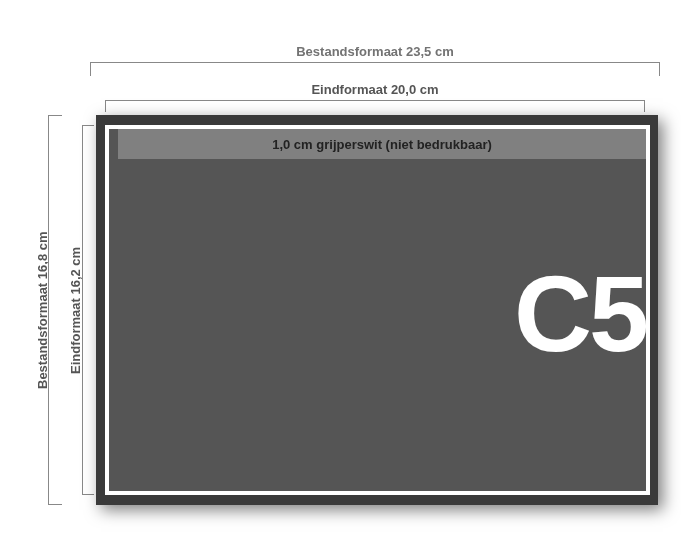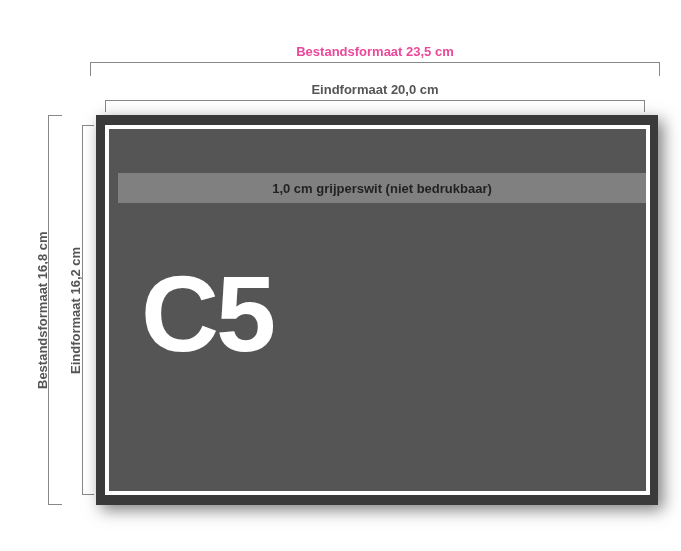--- a/index.html
+++ b/index.html
@@ -13,21 +13,21 @@
   }
 
   
   .top-outer-label {
     position: absolute;
     top: 44px;
     left: 90px;
     width: 570px;
     text-align: center;
     font-size: 13px;
-    color: #ec4899;
+    color: #737373;
     font-weight: bold;
   }
   .top-outer-line {
     position: absolute;
     top: 62px;
     left: 90px;
     width: 570px;
     height: 12px;
     border-top: 1px solid #888;
   }
@@ -169,29 +169,28 @@
     top: 0;
     right: 0;
     height: 30px;
     background: #808080;
     display: flex;
     align-items: center;
     justify-content: center;
     font-size: 13px;
     font-weight: bold;
     color: #222;
-    margin-top: 44px;
   }
   .format-label {
     position: absolute;
     top: 48%;
     left: 0;
     right: 0;
     transform: translateY(-42%);
-    text-align: left;
+    text-align: right;
     font-size: 108px;
     font-weight: 900;
     color: #ffffff;
     letter-spacing: -3px;
     padding-left: 32px;
   }
 </style>
 </head>
 <body>
 

